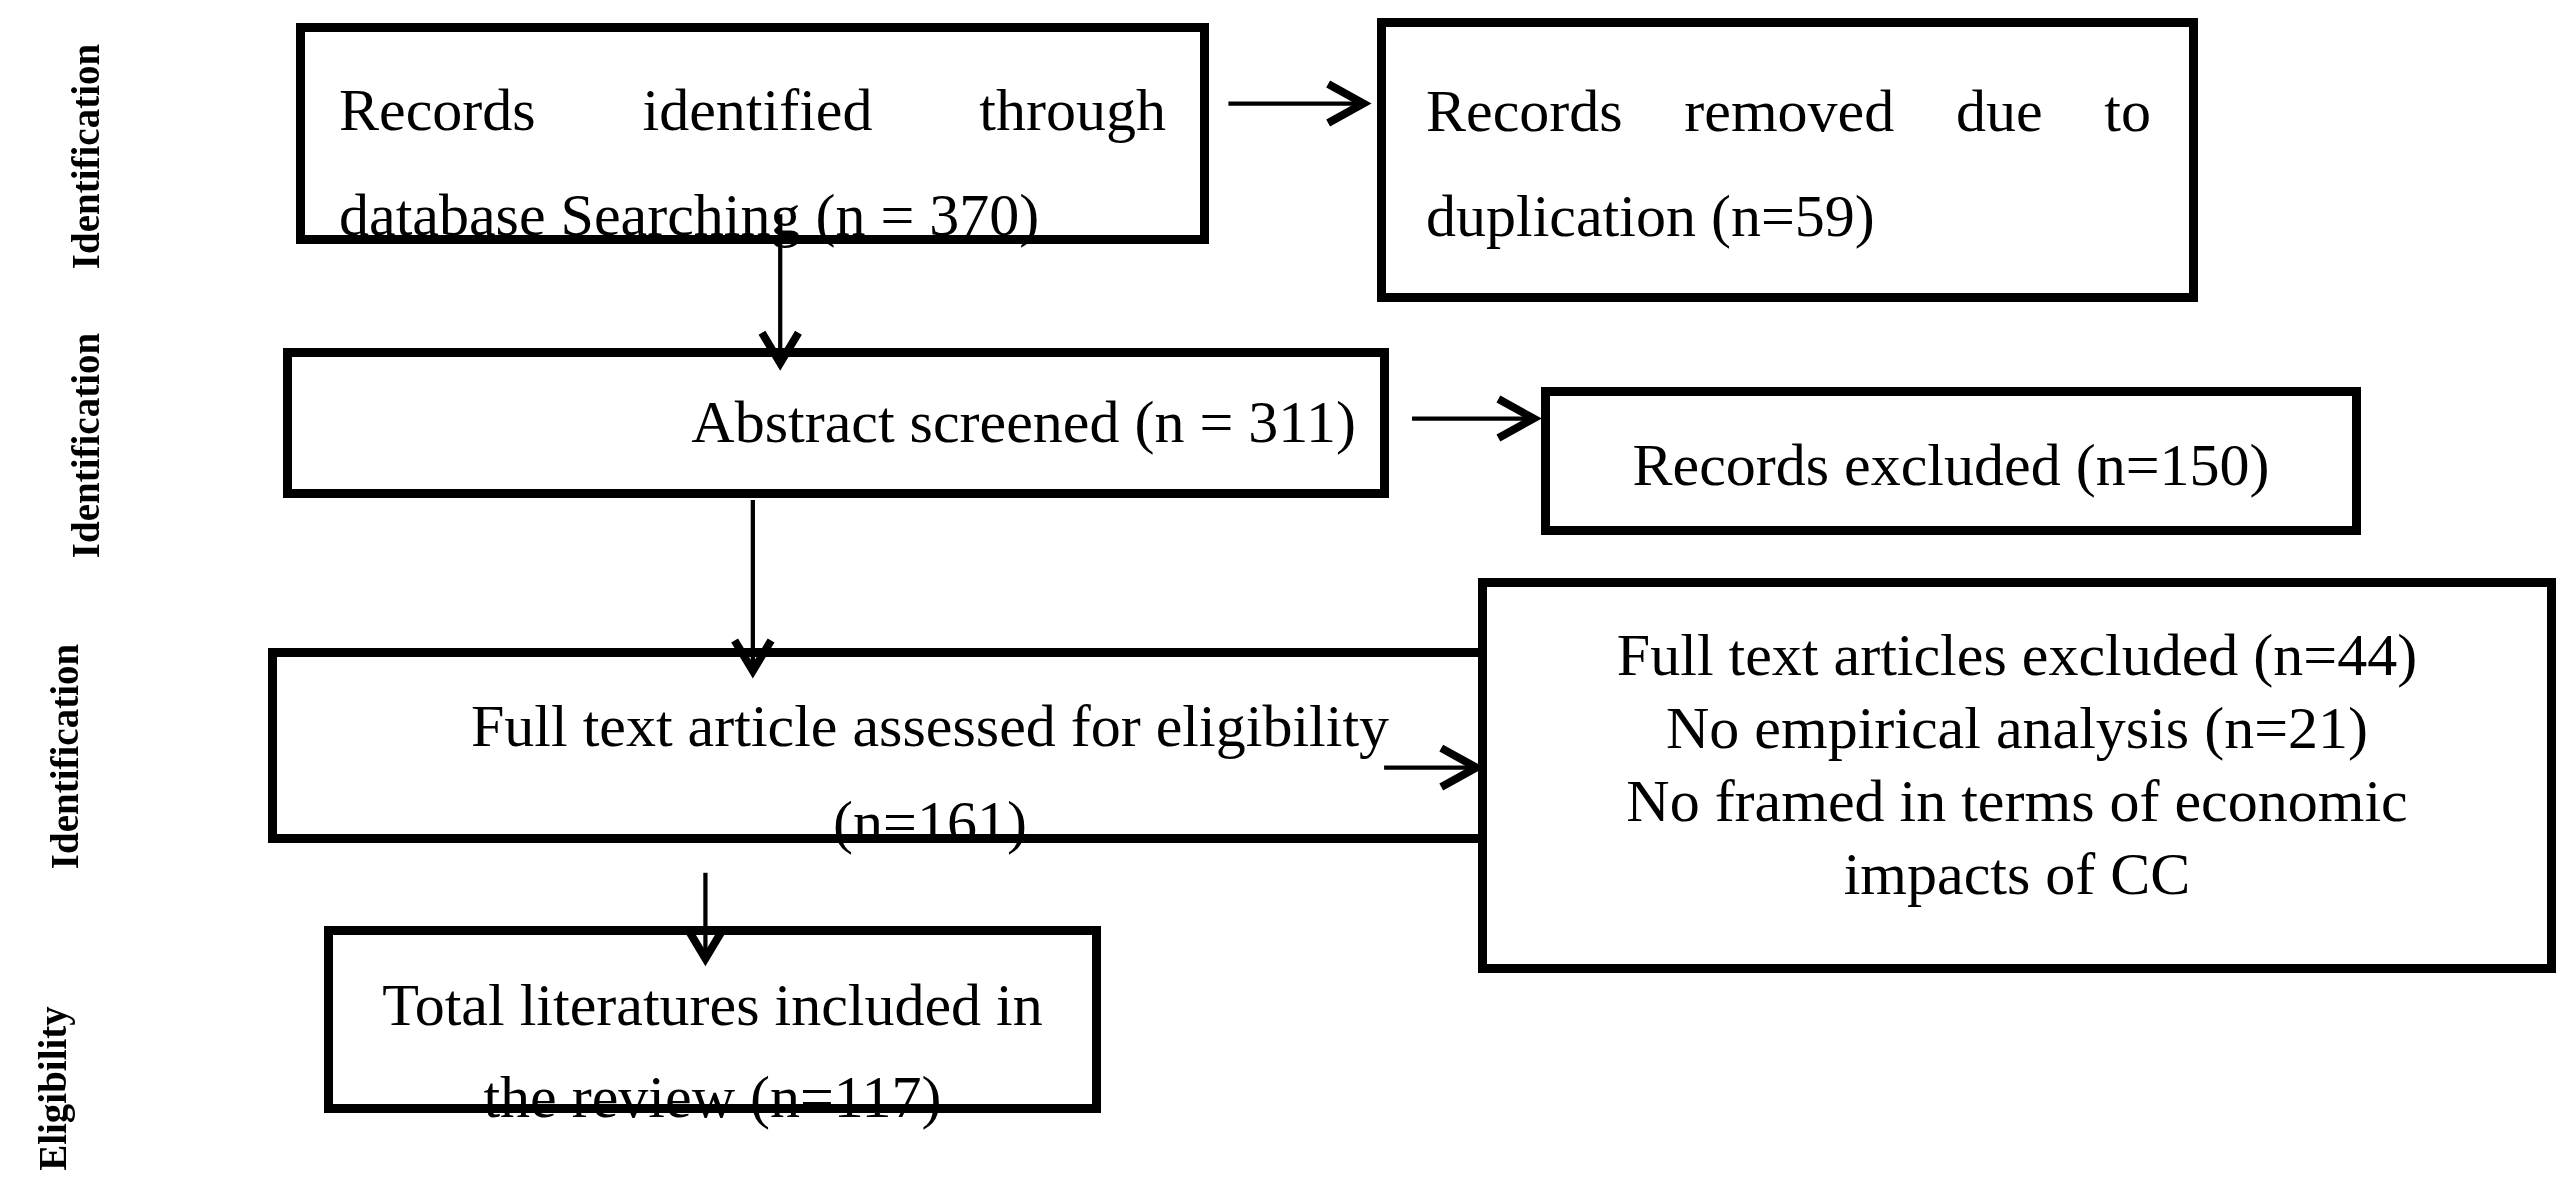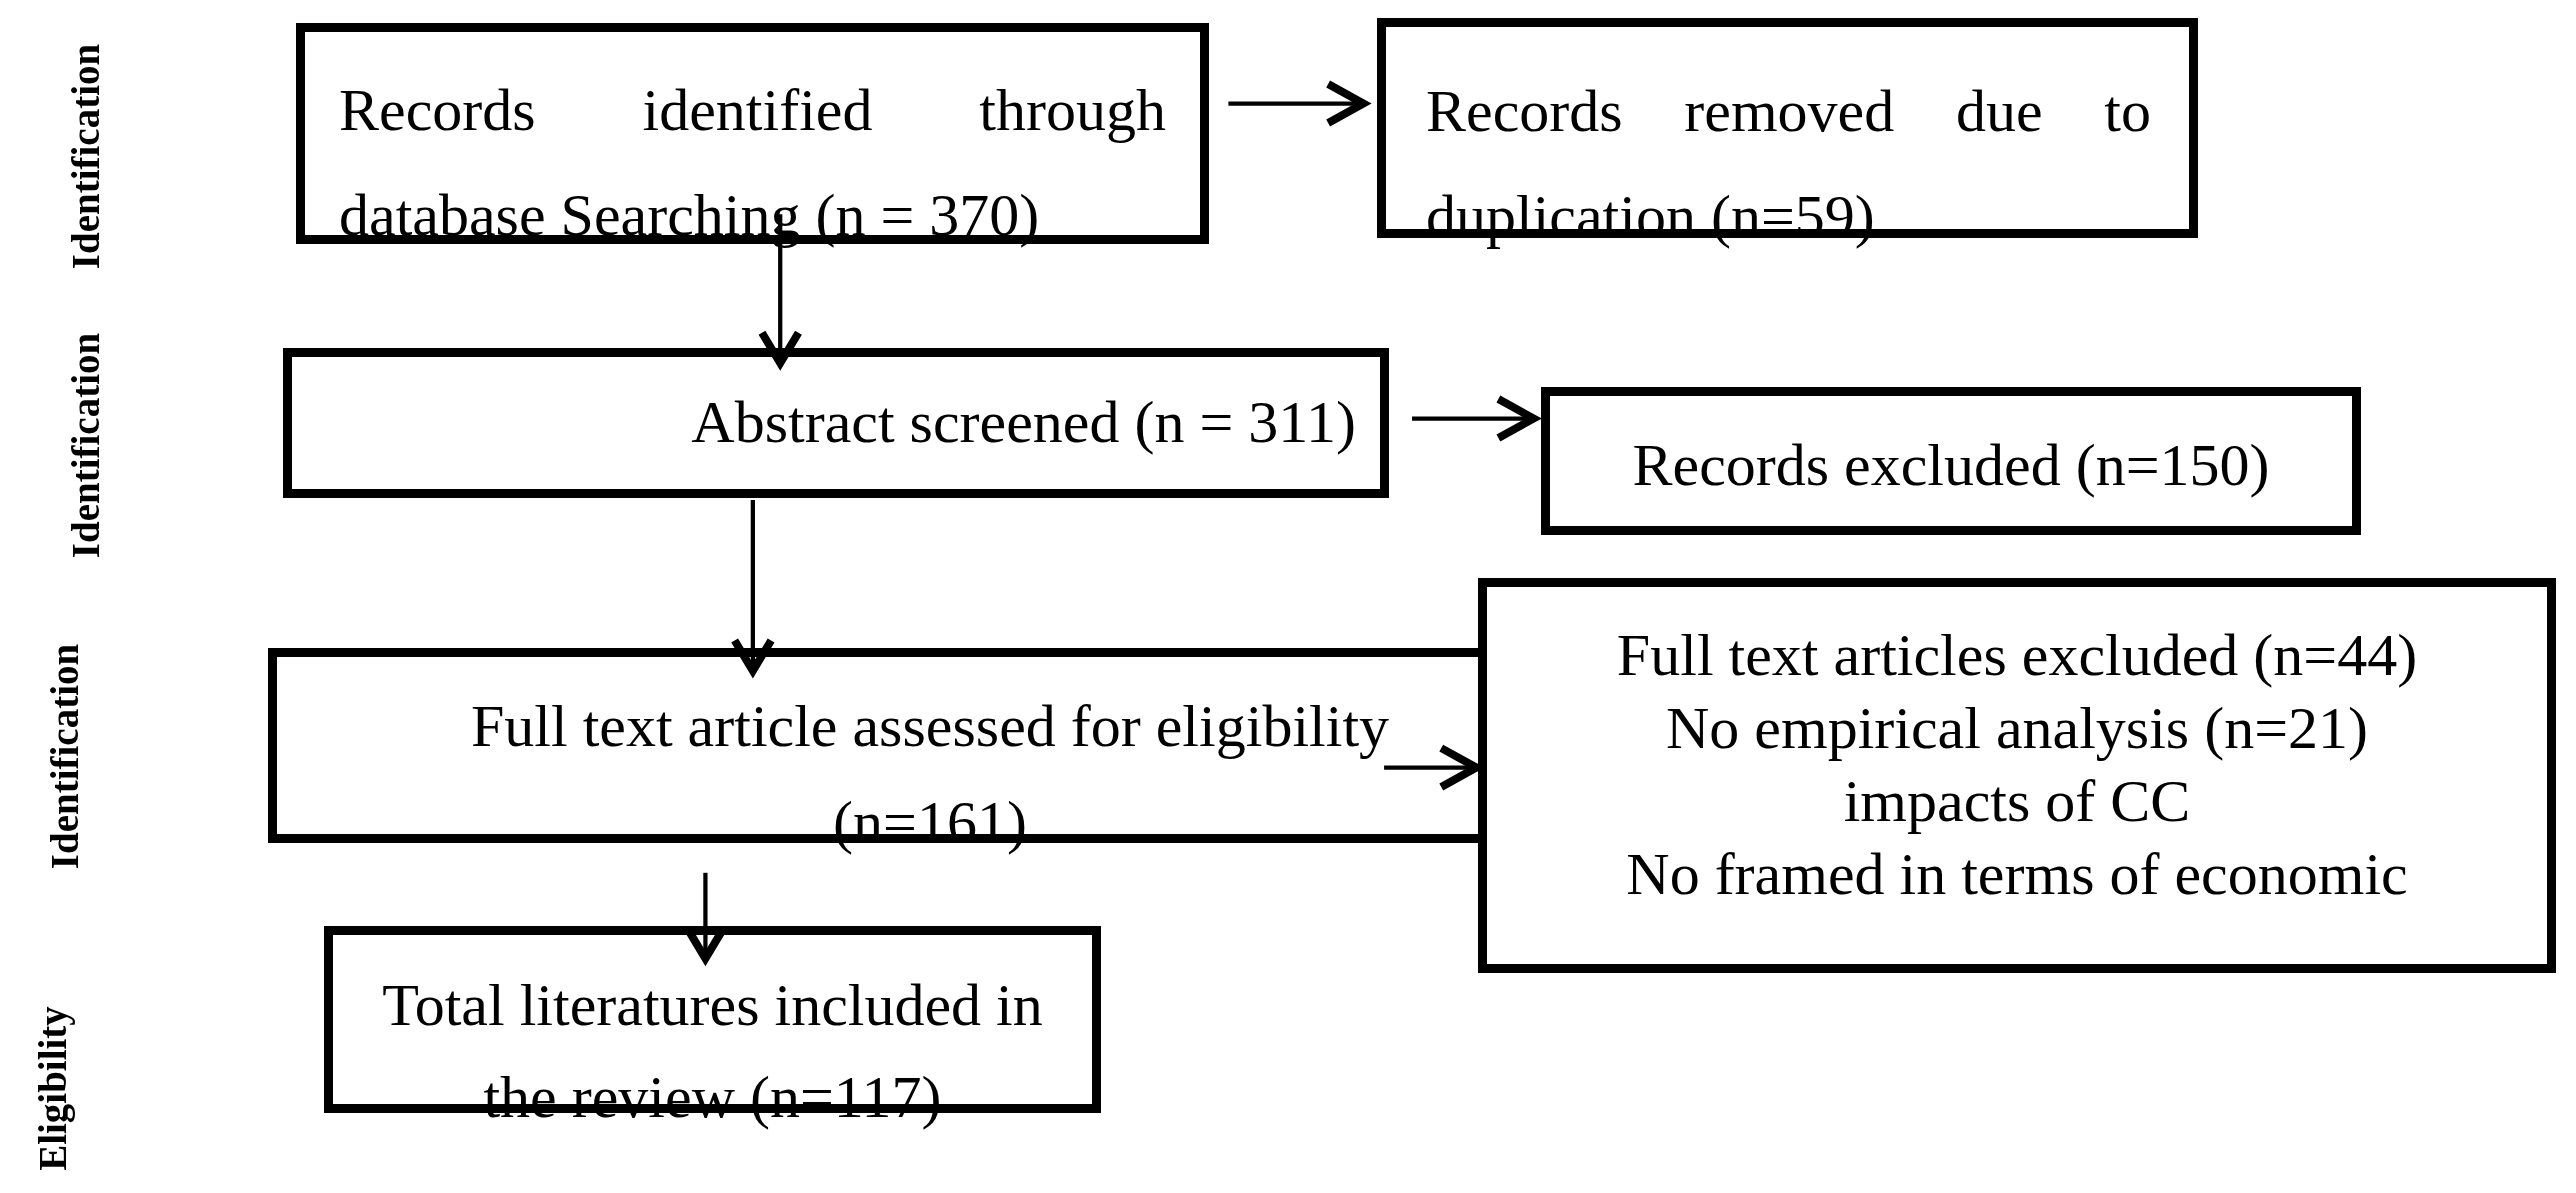--- a/index.html
+++ b/index.html
@@ -19,21 +19,21 @@
     border:9.7px solid #000;
     font-size:60px;
     color:#000;
   }
   .fbox .ln{display:block;width:100%;}
   .fbox .ln.just{text-align:justify;text-align-last:justify;}
   .fbox.centered .ln{text-align:center;}
   .fbox.leftal .ln{text-align:right;}
 
   #box-records-identified{left:296px;top:23px;width:913px;height:221px;padding:25.5px 34px 0 34px;line-height:105px;}
-  #box-records-removed{left:1377px;top:18px;width:821px;height:220px;padding:32px 38px 0 40px;line-height:105px;}
+  #box-records-removed{left:1377px;top:18px;width:821px;height:284px;padding:32px 38px 0 40px;line-height:105px;}
   #box-abstract-screened{left:283px;top:348px;width:1106px;height:150px;padding:19.5px 24px 0 35px;line-height:91px;}
   #box-records-excluded{left:1541px;top:355px;width:820px;height:148px;padding:24px 12px 0 12px;line-height:91px;margin-top:32px;}
   #box-fulltext-assessed{left:268px;top:648px;width:1324px;height:195px;padding:20.7px 12px 0 12px;line-height:96px;}
   #box-fulltext-excluded{left:1478px;top:578px;width:1078px;height:395px;padding:32px 9.7px 0 9.7px;line-height:73px;}
   #box-total-included{left:324px;top:926px;width:777px;height:187px;padding:24px 9.7px 0 9.7px;line-height:92px;}
 
   
   .vlabel{
     position:absolute;
     font-weight:bold;
@@ -85,22 +85,22 @@
   </div>
 
   <div class="fbox centered" id="box-fulltext-assessed">
     <span class="ln">Full text article assessed for eligibility</span>
     <span class="ln">(n=161)</span>
   </div>
 
   <div class="fbox centered" id="box-fulltext-excluded">
     <span class="ln">Full text articles excluded (n=44)</span>
     <span class="ln">No empirical analysis (n=21)</span>
+    <span class="ln">No framed in terms of economic</span>
     <span class="ln">impacts of CC</span>
-    <span class="ln">No framed in terms of economic</span>
   </div>
 
   <div class="fbox centered" id="box-total-included">
     <span class="ln">Total literatures included in</span>
     <span class="ln">the review (n=117)</span>
   </div>
 
   <svg class="arrows" viewBox="0 0 4236 1963" xmlns="http://www.w3.org/2000/svg">
 
     <g>

